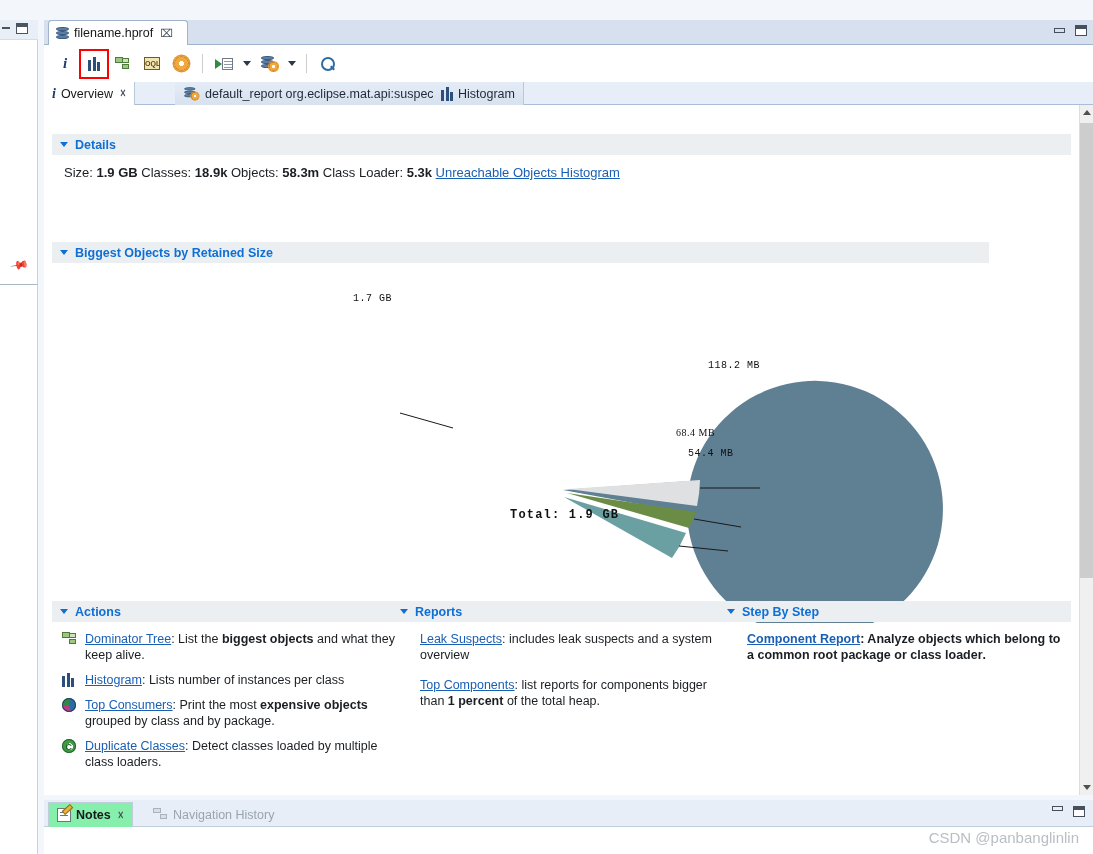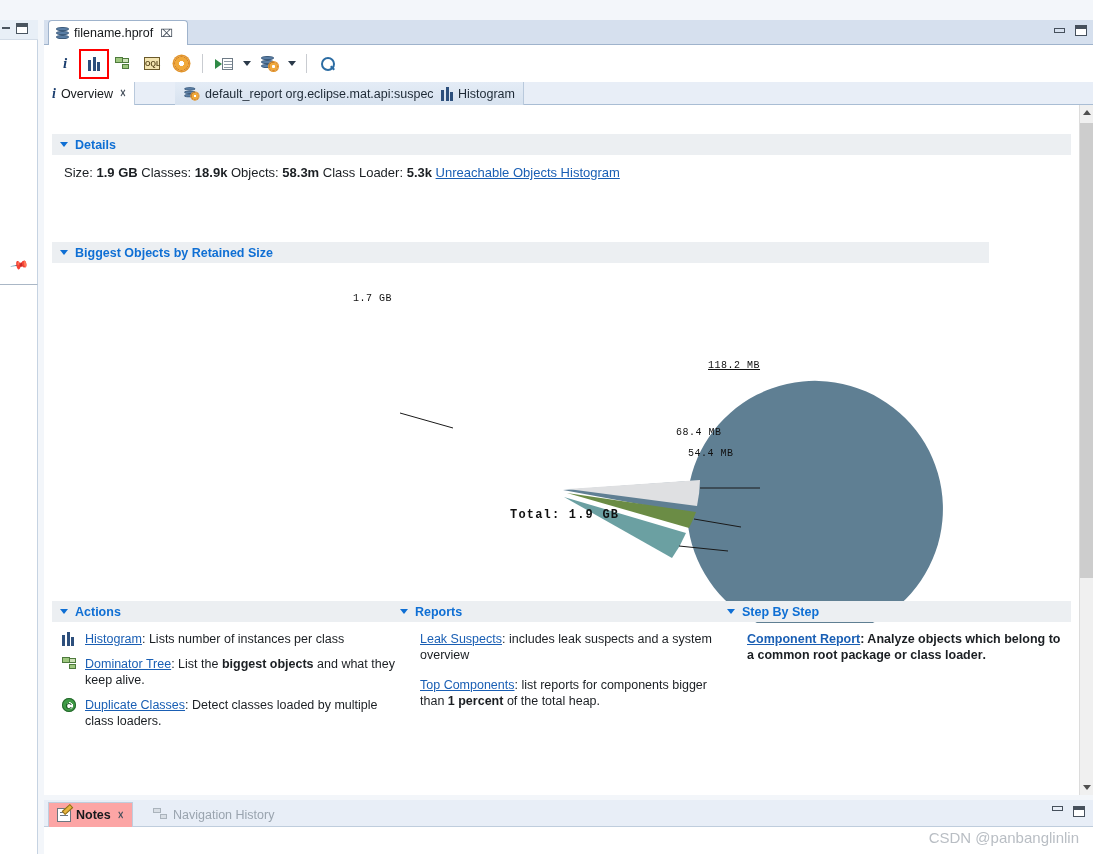--- a/index.html
+++ b/index.html
@@ -272,21 +272,21 @@
   }
   .bottom-tabbar {
     position: absolute; left: 0; top: 0; width: 1049px; height: 27px;
     background: #e8eef7; border-bottom: 1px solid #bfcddd;
   }
   .btab {
     position: absolute; top: 2px; height: 25px;
     display: flex; align-items: center; gap: 5px; padding: 0 8px;
     font-size: 12.5px;
   }
-  .btab.active { background: #fca5a5; color: #16191c; font-weight: bold; border: 1px solid #bfcddd; border-bottom: none;}
+  .btab.active { background: #86efac; color: #16191c; font-weight: bold; border: 1px solid #bfcddd; border-bottom: none;}
   .btab.inactive { color: #9aa4af; }
   .ic-notes { position: relative; width: 14px; height: 14px; background: #fff; border: 1px solid #6b7680; }
   .ic-notes:before { content:""; position:absolute; left:2px; top:3px; width:8px; height:1px; background:#6b7680; box-shadow:0 3px 0 #6b7680;}
   .ic-notes:after { content:""; position:absolute; right:-3px; top:-2px; width:9px; height:3px; background:#e7b43c; transform: rotate(-42deg); border:1px solid #8a6a1b;}
   .ic-nav { position: relative; width: 15px; height: 13px; }
   .ic-nav s { position: absolute; display:block; background: #d8dee5; border: 1px solid #aab3bc; text-decoration:none;}
   .ic-nav s.a { left:0; top:0; width:8px; height:5px;}
   .ic-nav s.b { left:7px; top:6px; width:7px; height:5px;}
   .watermark {
     position: absolute; right: 14px; bottom: 8px;
@@ -433,54 +433,62 @@
 
         <path fill="#6ba0a2" d="M 520 274 L 642 310 A 128 128 0 0 1 628 335 Z"></path>
 
         <line x1="356" y1="190" x2="409" y2="205" stroke="#1a1a1a" stroke-width="1"></line>
         <line x1="656" y1="265" x2="716" y2="265" stroke="#1a1a1a" stroke-width="1"></line>
         <line x1="650" y1="296" x2="697" y2="304" stroke="#1a1a1a" stroke-width="1"></line>
         <line x1="635" y1="323" x2="684" y2="328" stroke="#1a1a1a" stroke-width="1"></line>
       </svg>
 
       <div class="mono" style="position:absolute; left:309px; top:188px;">1.7 GB</div>
-      <div class="mono" style="position:absolute; left:664px; top:255px;text-decoration:underline;">118.2 MB</div>
+      <div class="mono" style="position:absolute; left:664px; top:255px;">118.2 MB</div>
       <div class="mono" style="position:absolute; left:644px; top:295px;margin-top:48px;">54.4 MB</div>
-      <div class="mono" style="position:absolute; left:632px; top:322px;">68.4 MB</div>
+      <div class="mono" style="position:absolute; left:632px; top:322px;font-family:Liberation Serif, serif;">68.4 MB</div>
       <div class="total-label" style="left:466px; top:403px;">Total: 1.9 GB</div>
 
       <div class="panel" style="left:8px; top:496px; width:355px;">
         <div class="section-head" style="left:0; top:0; width:355px; position:absolute;">
           <span class="caret"></span>
           <span>Actions</span>
         </div>
         <div class="body" style="padding:9px 6px 0 10px;">
+
+          <div class="prow">
+            <span class="picon">
+              <span class="ic-tree"><s class="a"></s><s class="c"></s><s class="b"></s></span>
+            </span>
+            <span class="ptext">
+              <a class="lnk">Dominator Tree</a><span>: List the </span><b>biggest objects</b><span> and what they keep alive.</span>
+            </span>
+          </div>
 
           <div class="prow">
             <span class="picon">
               <span class="ic-hist">
                   <b></b>
                   <b></b>
                   <b></b>
                 </span>
             </span>
             <span class="ptext">
               <a class="lnk">Histogram</a><span>: Lists number of instances per class</span>
             </span>
           </div>
 
           <div class="prow">
             <span class="picon">
-              <span class="ic-tree"><s class="a"></s><s class="c"></s><s class="b"></s></span>
-            </span>
-            <span class="ptext">
-              <a class="lnk">Dominator Tree</a><span>: List the </span><b>biggest objects</b><span> and what they keep alive.</span>
-            </span>
-          </div>
-
+              <span class="ic-globe"></span>
+            </span>
+            <span class="ptext">
+              <a class="lnk">Top Consumers</a><span>: Print the most </span><b>expensive objects</b><span> grouped by class and by package.</span>
+            </span>
+          </div>
 
           <div class="prow">
             <span class="picon">
               <span class="ic-cclass"></span>
             </span>
             <span class="ptext">
               <a class="lnk">Duplicate Classes</a><span>: Detect classes loaded by multiple class loaders.</span>
             </span>
           </div>
 

